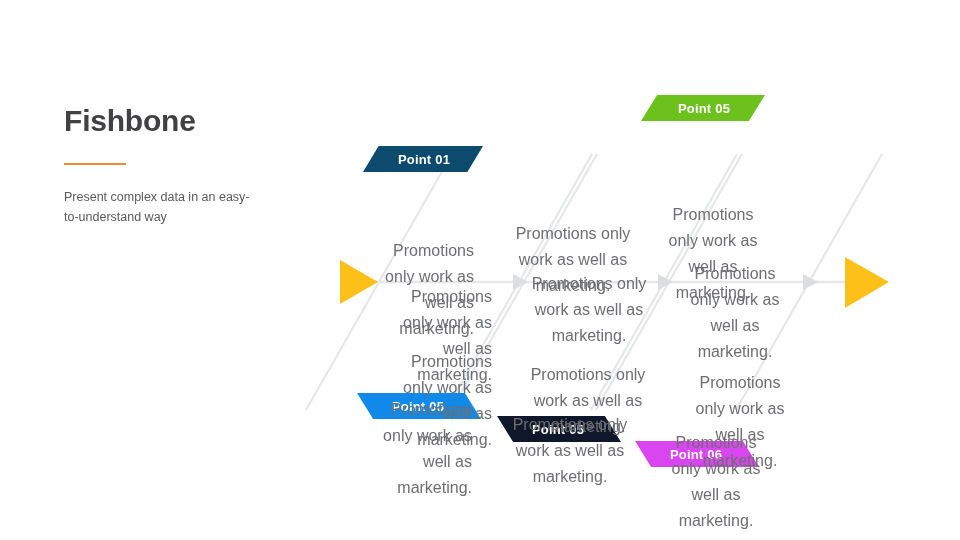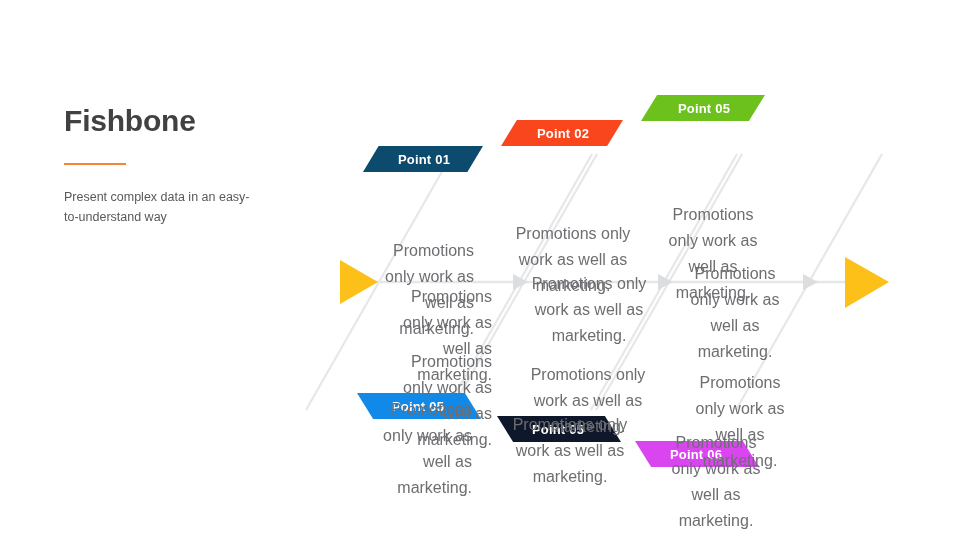--- a/index.html
+++ b/index.html
@@ -138,23 +138,20 @@
 
       <polygon points="340,248 340,292 378,270" fill="#FCC018"></polygon>
 
       <polygon points="845,245 845,296 889,270" fill="#FCC018"></polygon>
     </svg>
 
     <div class="ribbon ribbon-top" style="left:363px; top:134px; width:120px; background:#0c4a6e;">
       <span>Point 01</span>
     </div>
 
-    <div class="ribbon ribbon-top" style="left:501px; top:108px; width:122px; background:#F9461C;">
-      <span>Point 02</span>
-    </div>
 
     <div class="ribbon ribbon-top" style="left:641px; top:83px; width:124px; background:#6CC11D;">
       <span>Point 05</span>
     </div>
 
     <div class="ribbon ribbon-bottom" style="left:357px; top:381px; width:124px; background:#1089E8;">
       <span>Point 05</span>
     </div>
 
     <div class="ribbon ribbon-bottom" style="left:497px; top:404px; width:124px; background:#0f172a;">

